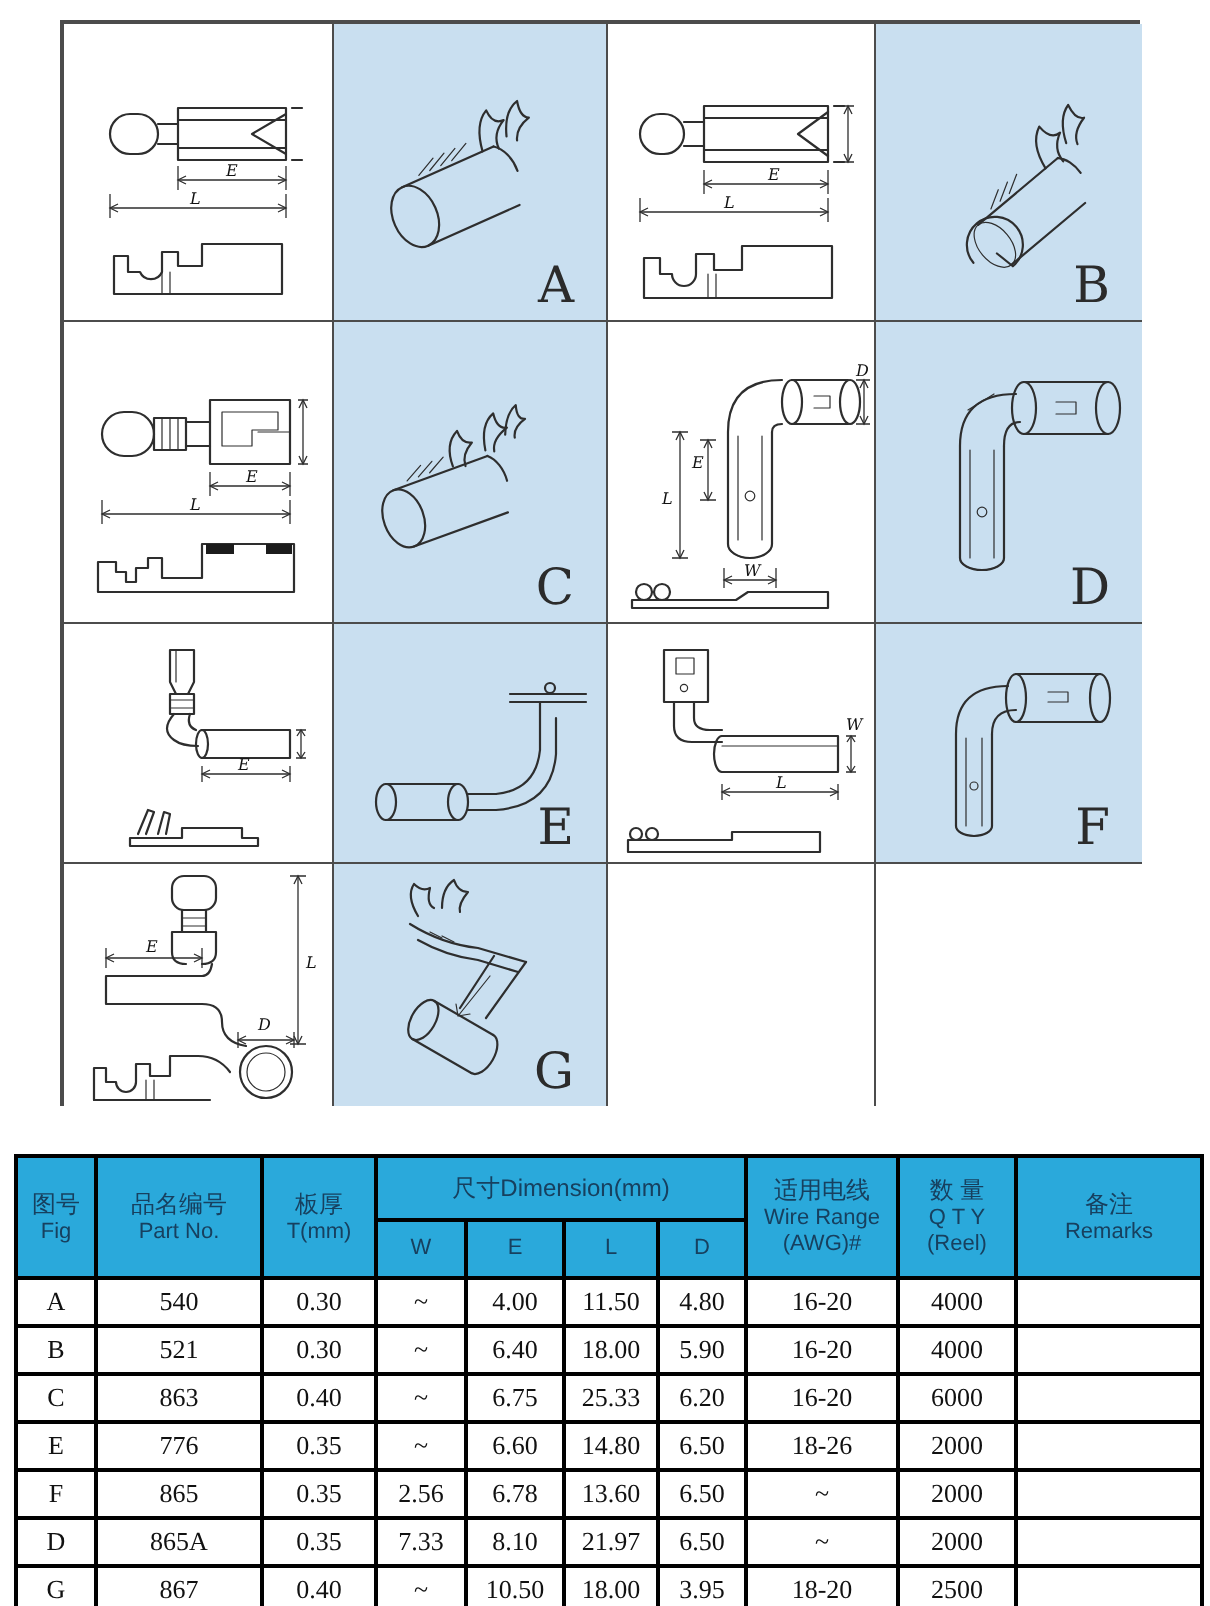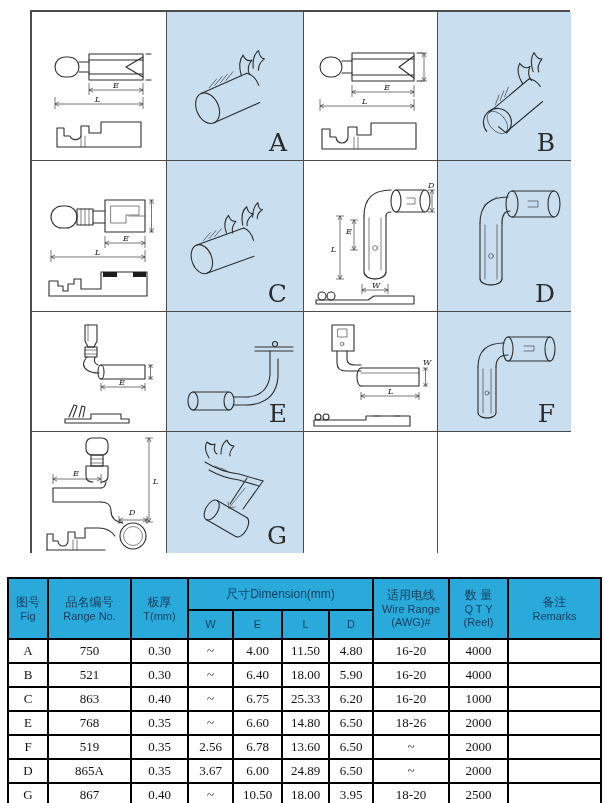--- a/index.html
+++ b/index.html
@@ -386,21 +386,21 @@
       <col style="width:93px">
   </colgroup>
   <thead>
     <tr class="hrow1">
       <th rowspan="2">
         <span class="zh">图号</span>
         <span class="en">Fig</span>
       </th>
       <th rowspan="2">
         <span class="zh">品名编号</span>
-        <span class="en">Range No.</span>
+        <span class="en">Part No.</span>
       </th>
       <th rowspan="2">
         <span class="zh">板厚</span>
         <span class="en">T(mm)</span>
       </th>
       <th colspan="4">
         <span class="zh">尺寸Dimension(mm)</span>
       </th>
       <th rowspan="2">
         <span class="zh">适用电线</span>
@@ -428,21 +428,21 @@
           <span class="en">L</span>
         </th>
       <th>
           <span class="en">D</span>
         </th>
     </tr>
   </thead>
   <tbody>
     <tr>
       <td>A</td>
-      <td>750</td>
+      <td>540</td>
       <td>0.30</td>
       <td>~</td>
       <td>4.00</td>
       <td>11.50</td>
       <td>4.80</td>
       <td>16-20</td>
       <td>4000</td>
       <td></td>
     </tr>
     <tr>
@@ -459,54 +459,54 @@
     </tr>
     <tr>
       <td>C</td>
       <td>863</td>
       <td>0.40</td>
       <td>~</td>
       <td>6.75</td>
       <td>25.33</td>
       <td>6.20</td>
       <td>16-20</td>
-      <td>1000</td>
+      <td>6000</td>
       <td></td>
     </tr>
     <tr>
       <td>E</td>
-      <td>768</td>
+      <td>776</td>
       <td>0.35</td>
       <td>~</td>
       <td>6.60</td>
       <td>14.80</td>
       <td>6.50</td>
       <td>18-26</td>
       <td>2000</td>
       <td></td>
     </tr>
     <tr>
       <td>F</td>
-      <td>519</td>
+      <td>865</td>
       <td>0.35</td>
       <td>2.56</td>
       <td>6.78</td>
       <td>13.60</td>
       <td>6.50</td>
       <td>~</td>
       <td>2000</td>
       <td></td>
     </tr>
     <tr>
       <td>D</td>
       <td>865A</td>
       <td>0.35</td>
-      <td>3.67</td>
-      <td>6.00</td>
-      <td>24.89</td>
+      <td>7.33</td>
+      <td>8.10</td>
+      <td>21.97</td>
       <td>6.50</td>
       <td>~</td>
       <td>2000</td>
       <td></td>
     </tr>
     <tr>
       <td>G</td>
       <td>867</td>
       <td>0.40</td>
       <td>~</td>

